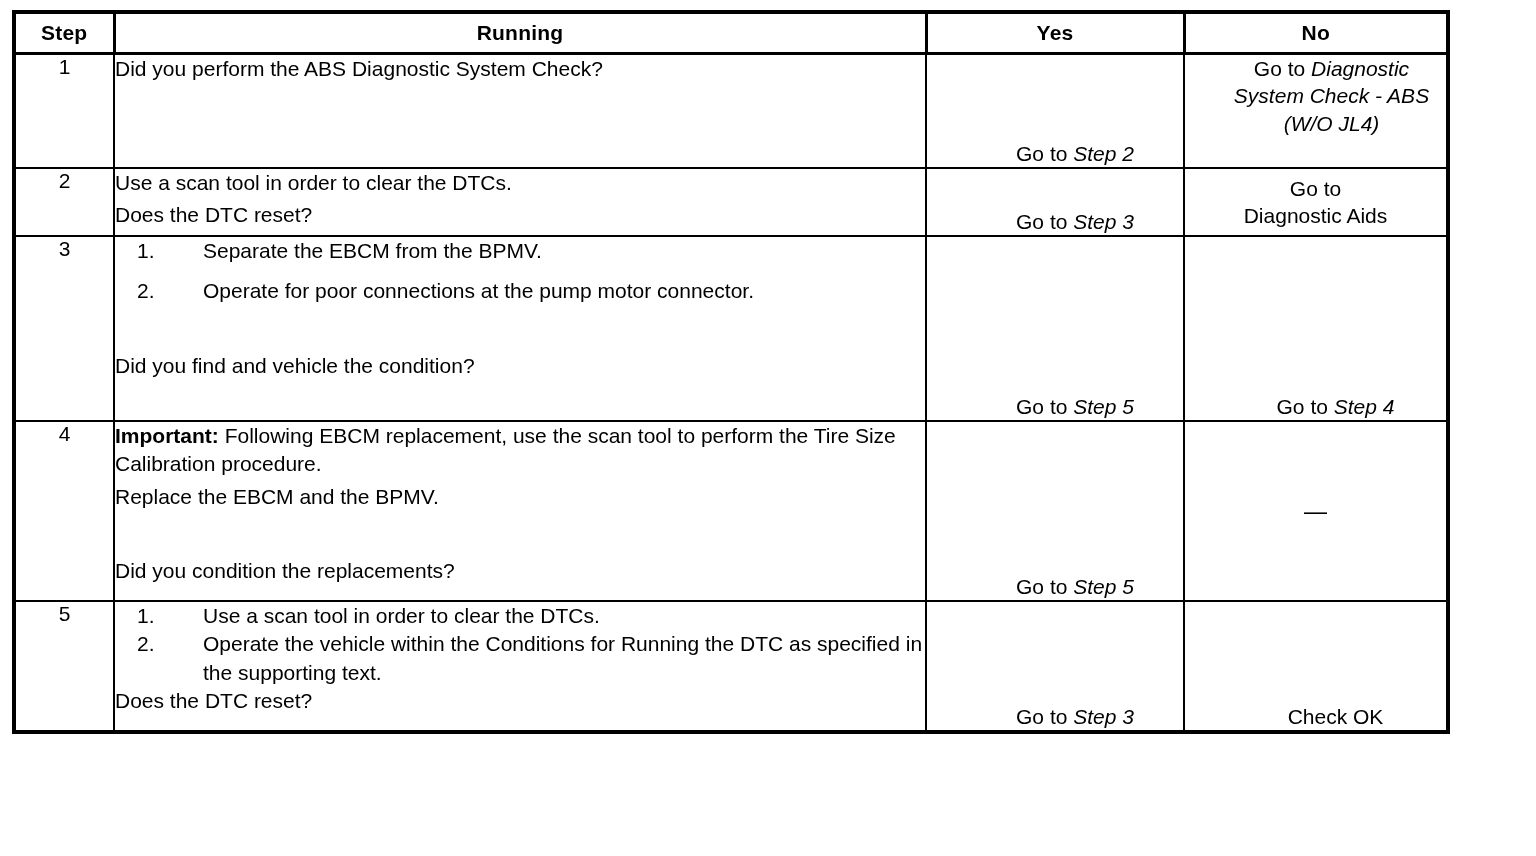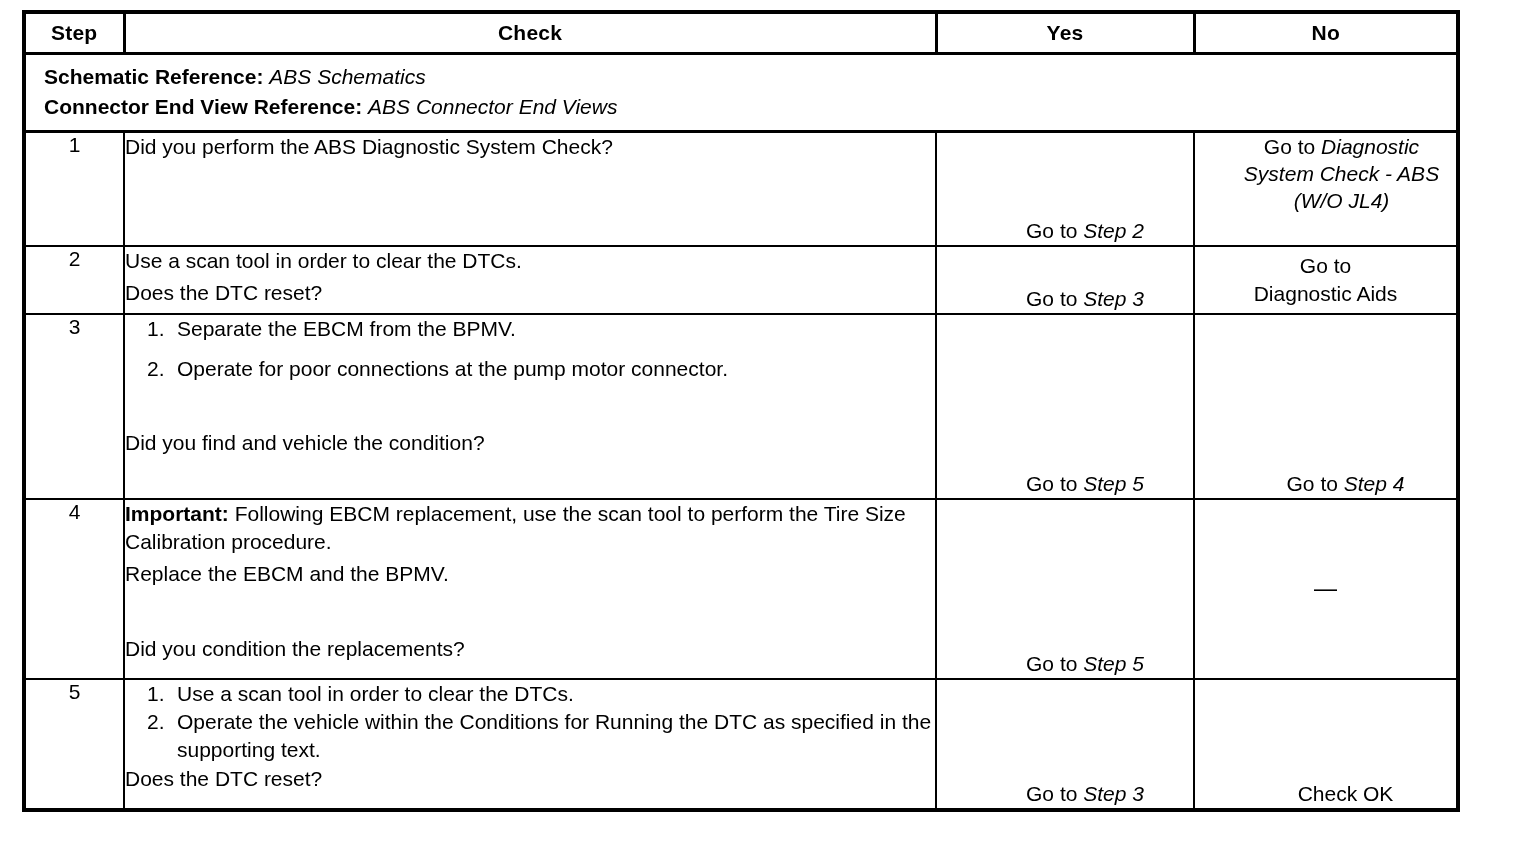--- a/index.html
+++ b/index.html
@@ -19,21 +19,21 @@
   .page {
     position: relative;
     width: 1536px;
     height: 856px;
     background: #ffffff;
   }
 
   
   .diag-table {
     position: absolute;
-    left: 22px;
+    left: 12px;
     top: 10px;
     width: 1438px;
     border-collapse: collapse;
     table-layout: fixed;
     background: #ffffff;
   }
 
   .diag-table td,
   .diag-table th {
     border: 2px solid #000000;
@@ -154,21 +154,21 @@
   .numlist li {
     display: flex;
     align-items: flex-start;
     margin-left: 22px;
   }
   .numlist li + li { margin-top: 0; }
   .numlist .num {
     width: 30px;
     flex: 0 0 30px;
   }
-  .numlist .itemtxt { flex: 1 1 auto; }
+  .numlist .itemtxt { flex: 1 1 auto; margin-left: 36px; }
 
   .bold { font-weight: bold; }
 
   .emdash {
     font-size: 23px;
     line-height: 1;
   }
 
   
   tr.r1 td { height: 112px; }
@@ -186,40 +186,28 @@
     <colgroup>
       <col class="c-step">
       <col class="c-action">
       <col class="c-yes">
       <col class="c-no">
     </colgroup>
 
     <thead>
       <tr class="hdr">
         <th class="h-step">Step</th>
-        <th class="h-action">Check</th>
+        <th class="h-action">Running</th>
         <th class="h-yes">Yes</th>
         <th class="h-no">No</th>
       </tr>
     </thead>
 
     <tbody>
 
-      <tr class="refrow">
-        <td colspan="4">
-          <div class="refline">
-            <span class="lbl">Schematic Reference:</span>
-            <span class="val">ABS Schematics</span>
-          </div>
-          <div class="refline">
-            <span class="lbl">Connector End View Reference:</span>
-            <span class="val">ABS Connector End Views</span>
-          </div>
-        </td>
-      </tr>
 
       <tr class="r1">
         <td class="stepnum">1</td>
         <td class="actioncell">
           <p class="txt">Did you perform the ABS Diagnostic System Check?</p>
         </td>
         <td class="yescell">
           <div class="ans-bottom">
             <div><span>Go to </span><span class="ital">Step 2</span></div>
           </div>

